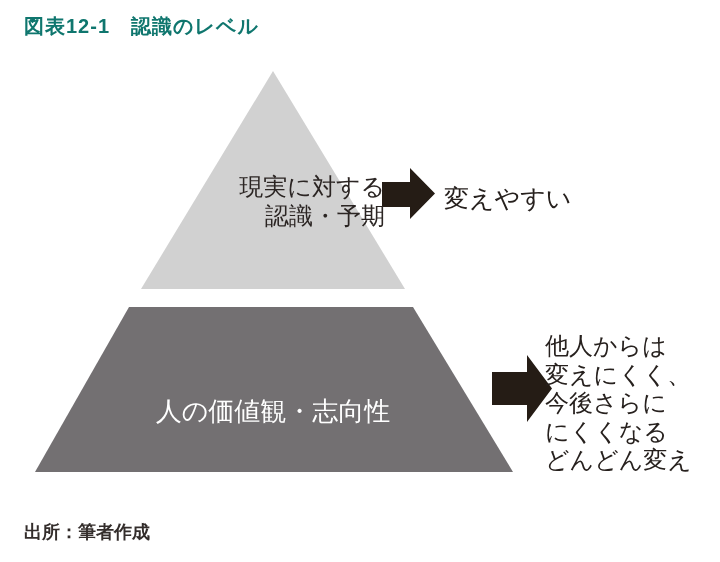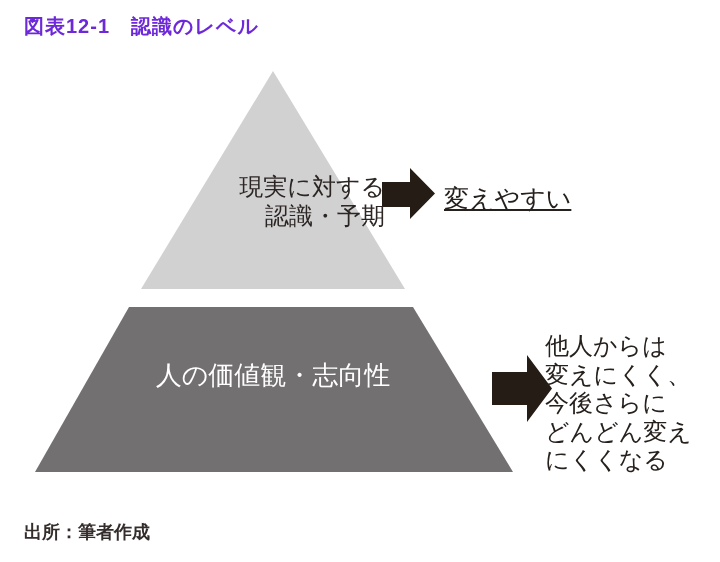--- a/index.html
+++ b/index.html
@@ -16,55 +16,54 @@
     font-family: "Liberation Sans", "DejaVu Sans", sans-serif;
     color: #27211e;
   }
   .abs { position: absolute; }
   .figure-title {
     left: 24px;
     top: 13px;
     font-size: 20px;
     font-weight: bold;
     letter-spacing: 1px;
-    color: #6d28d9;
+    color: #0f766e;
     white-space: nowrap;
   }
   .shapes-svg {
     left: 0;
     top: 0;
     width: 720px;
     height: 562px;
   }
   .tri-label {
     left: 165px;
     top: 172px;
     width: 220px;
     text-align: right;
     font-size: 24px;
     line-height: 29px;
     color: #2b2523;
   }
   .trap-label {
     left: 123px;
-    top: 361px;
+    top: 397px;
     width: 300px;
     text-align: center;
     font-size: 26px;
     line-height: 28px;
     color: #ffffff;
   }
   .top-arrow-label {
     left: 444px;
     top: 184px;
     font-size: 25px;
     line-height: 29px;
     color: #27211e;
     white-space: nowrap;
-    text-decoration: underline;
   }
   .bottom-arrow-label {
     left: 545px;
     top: 332px;
     font-size: 24px;
     line-height: 28.6px;
     color: #27211e;
     white-space: nowrap;
   }
   .source-note {
@@ -97,19 +96,19 @@
   </div>
 
   <div class="abs trap-label">人の価値観・志向性</div>
 
   <div class="abs top-arrow-label">変えやすい</div>
 
   <div class="abs bottom-arrow-label">
     <div>他人からは</div>
     <div>変えにくく、</div>
     <div>今後さらに</div>
+    <div>にくくなる</div>
     <div>どんどん変え</div>
-    <div>にくくなる</div>
   </div>
 
   <div class="abs source-note">出所：筆者作成</div>
 
 </div>
 
 </body></html>

